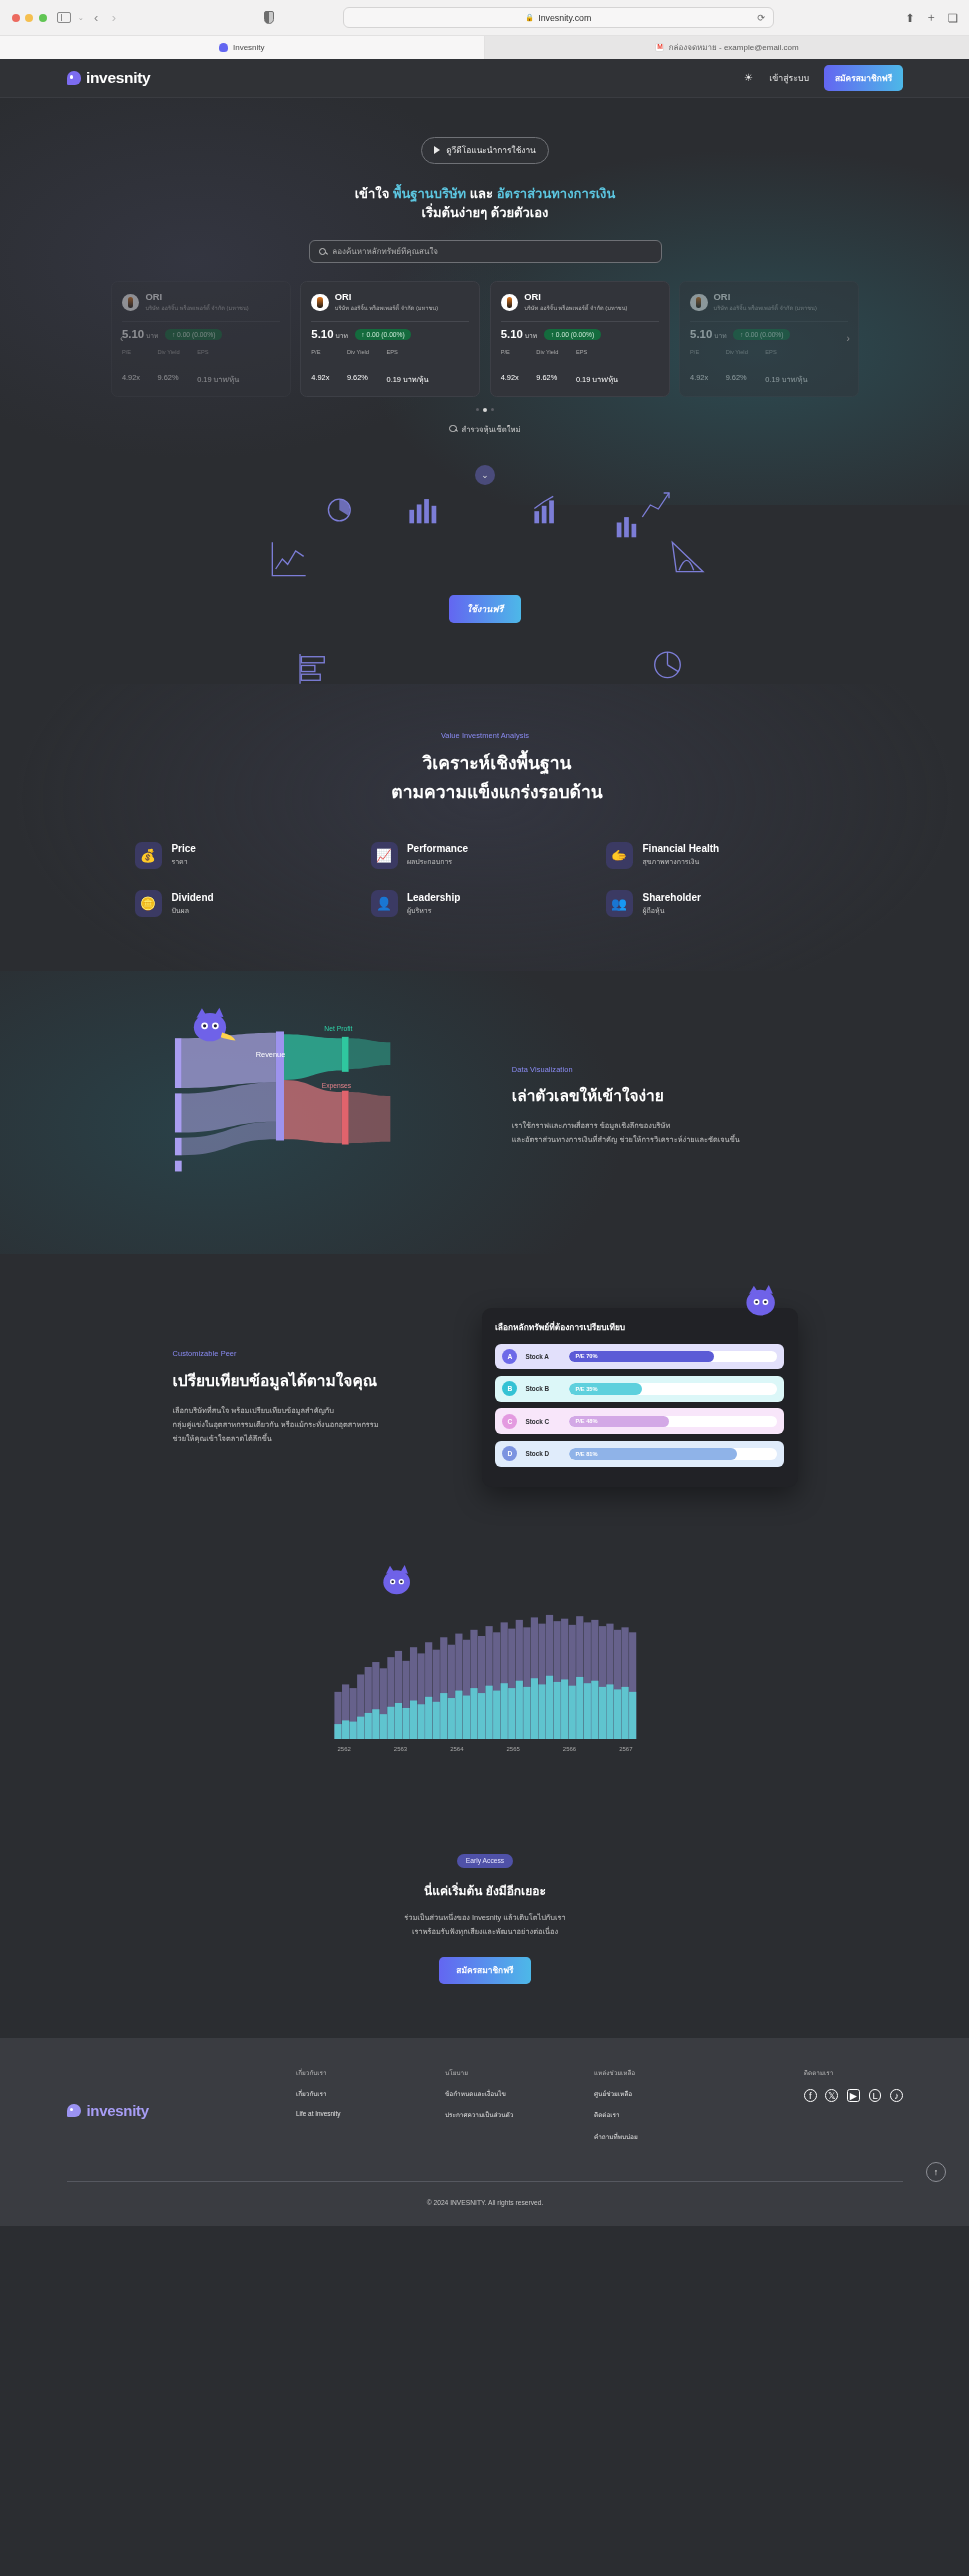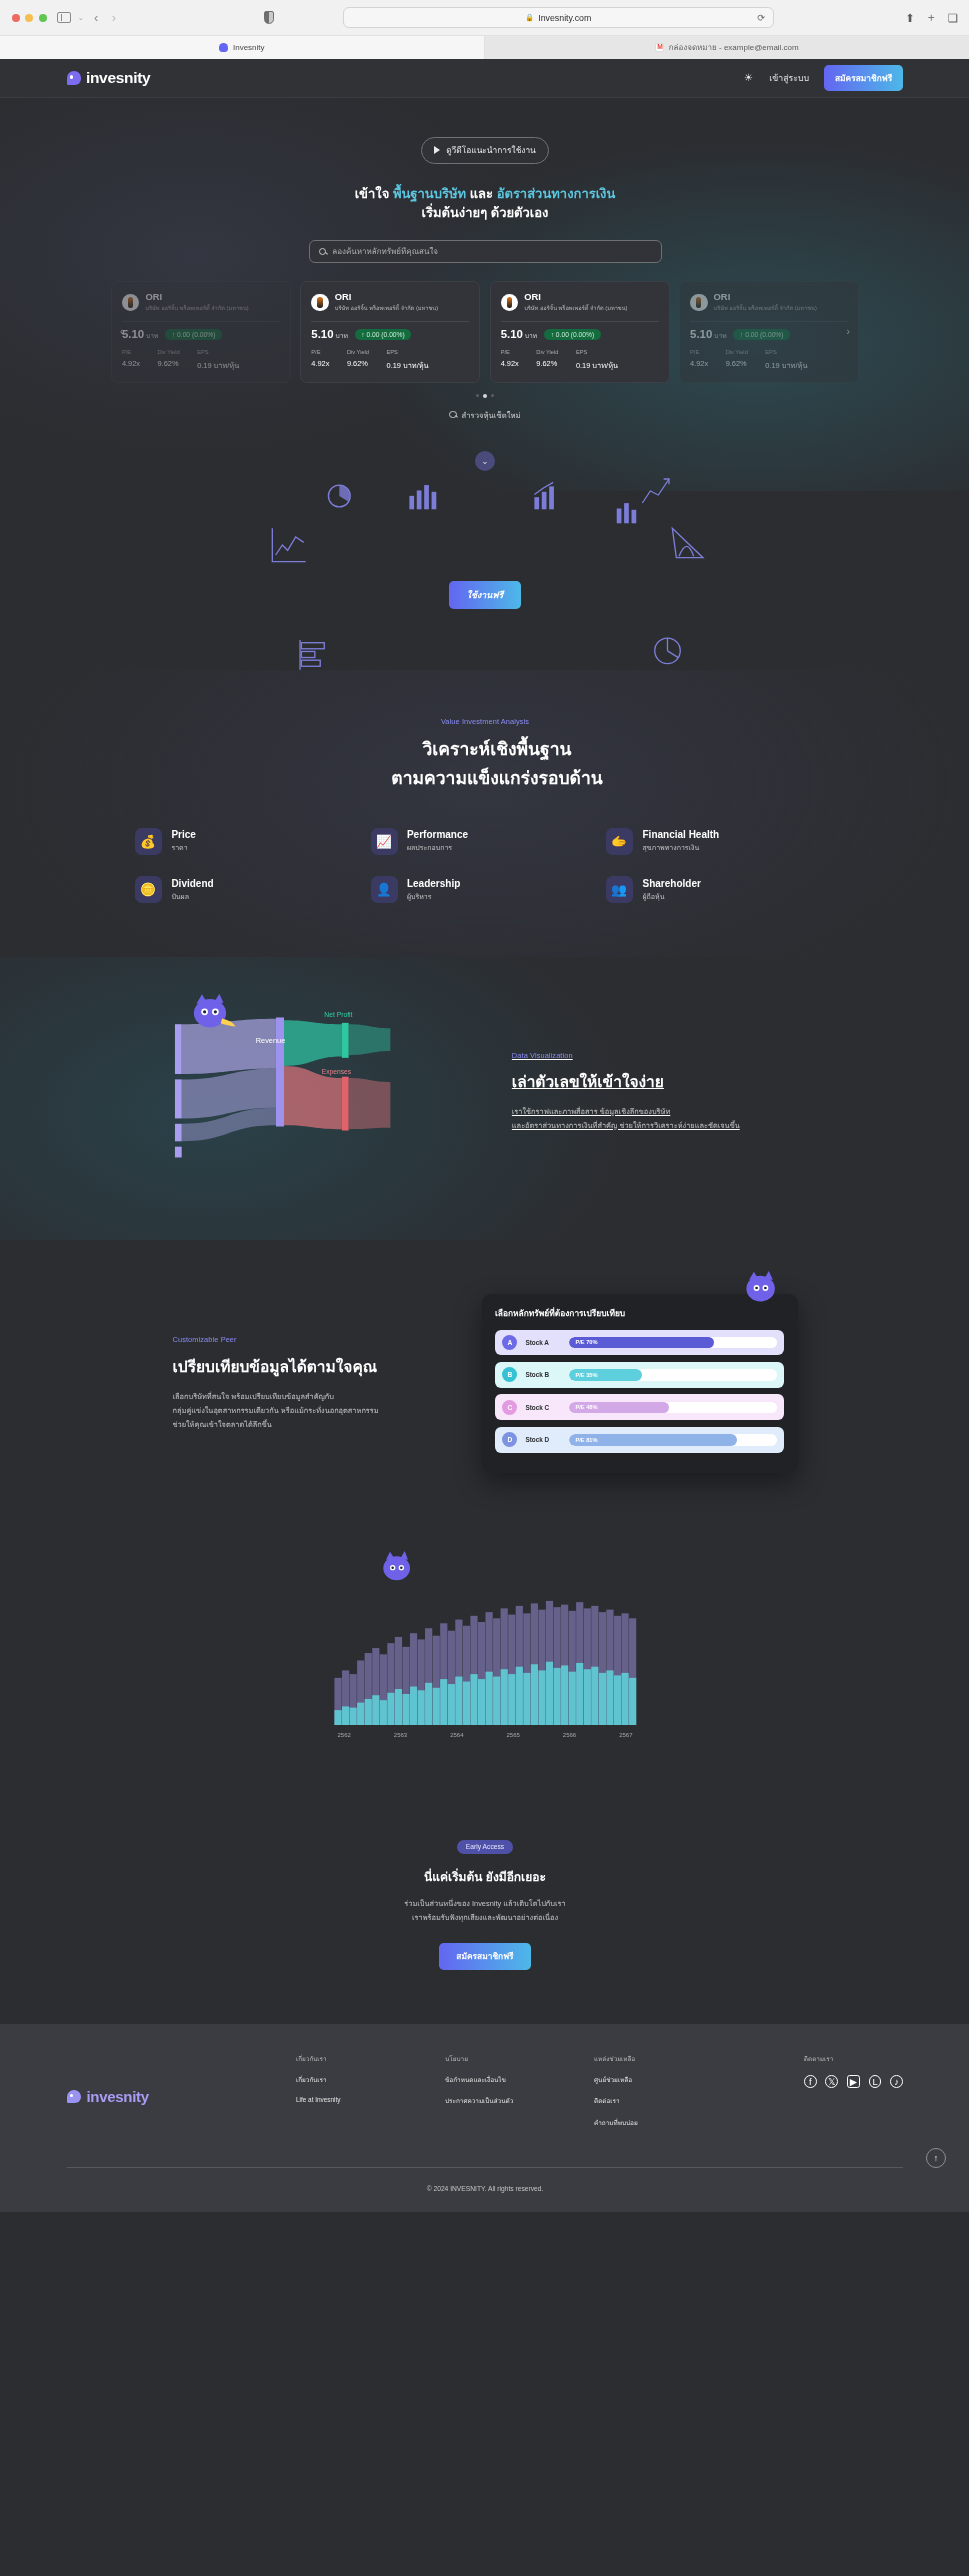--- a/index.html
+++ b/index.html
@@ -113,21 +113,21 @@
   .sc-logo::after{content:"";position:absolute;left:6px;top:3.4px;width:5.4px;height:10.8px;border-radius:2.7px;background:linear-gradient(180deg,#e2761b,#1b1b1b);}
   .sc-sym { font-size: 9.4px; font-weight: 700; color: #fff; }
   .sc-name { font-size: 5.7px; color: #b9b9b9; margin-top: 1.3px; }
   .sc-div { height: 0.7px; background: #46484f; margin: 7.4px 0 6.7px; }
   .sc-price-row { display: flex; align-items: center; gap: 6.7px; }
   .sc-price { font-size: 11.4px; font-weight: 700; }
   .sc-unit { font-size: 6.7px; color: #d8d8d8; margin-left: 2px; font-weight: 400; }
   .sc-chg { background: #146b3d; color: #cdebd9; border-radius: 8px; padding: 2px 6.7px; font-size: 6.7px; }
   .sc-metrics { display: flex; gap: 17.5px; margin-top: 8px; }
   .sc-mlabel { font-size: 5.7px; color: #a9a9a9; }
-  .sc-mval { font-size: 7.4px; color: #fff; margin-top: 4px; }
+  .sc-mval { font-size: 7.4px; color: #fff; margin-top: 18px; }
   .car-arrow {
     position: absolute; top: 50%; transform: translateY(-50%); width: 17.5px; height: 17.5px;
     color: #cfcfcf; font-size: 10px; display: flex; align-items: center; justify-content: center; cursor: pointer;
   }
   .car-arrow.left { left: 113px; }
   .car-arrow.right { right: 113px; }
   .dots { display: flex; gap: 4px; justify-content: center; margin-top: 10.8px; }
   .cdot { width: 3.4px; height: 3.4px; border-radius: 50%; background: #5c5e65; }
   .cdot.on { background: #d6d6d6; width: 4px; height: 4px; }
   .explore { margin-top: 10.8px; font-size: 7.7px; color: #d5d5d5; display:flex; gap:4.7px; align-items:center; justify-content:center; cursor:pointer;}
@@ -159,21 +159,20 @@
     width: 27px; height: 27px; border-radius: 6.7px; background: #3b3a63;
     display: flex; align-items: center; justify-content: center; font-size: 12.8px; flex: none;
   }
   .feat-t { font-size: 10px; font-weight: 700; color: #fff; }
   .feat-s { font-size: 7px; color: #c3c3c3; margin-top: 2px; }
 
   
   .dv-sec {
     padding: 47px 0 61px; display: flex; align-items: center; justify-content: center; gap: 6.7px;
     background: radial-gradient(ellipse 606px 350px at 22% 55%, rgba(40,86,96,.5), transparent 68%), #2b2d31;
-    text-decoration: underline;
   }
   .sankey { width: 337px; height: 175px; position: relative; }
   .dv-text { width: 290px; }
   .dv-text h3 { font-size: 15.5px; font-weight: 700; margin-top: 9.4px; }
   .dv-text p { font-size: 7.4px; line-height: 1.85; color: #c7c7c7; margin-top: 10.8px; }
   .mascot { position: absolute; }
 
   
   .peer-sec { padding: 54px 0 64px; display: flex; align-items: center; justify-content: center; gap: 40px; }
   .peer-text { width: 269px; }

